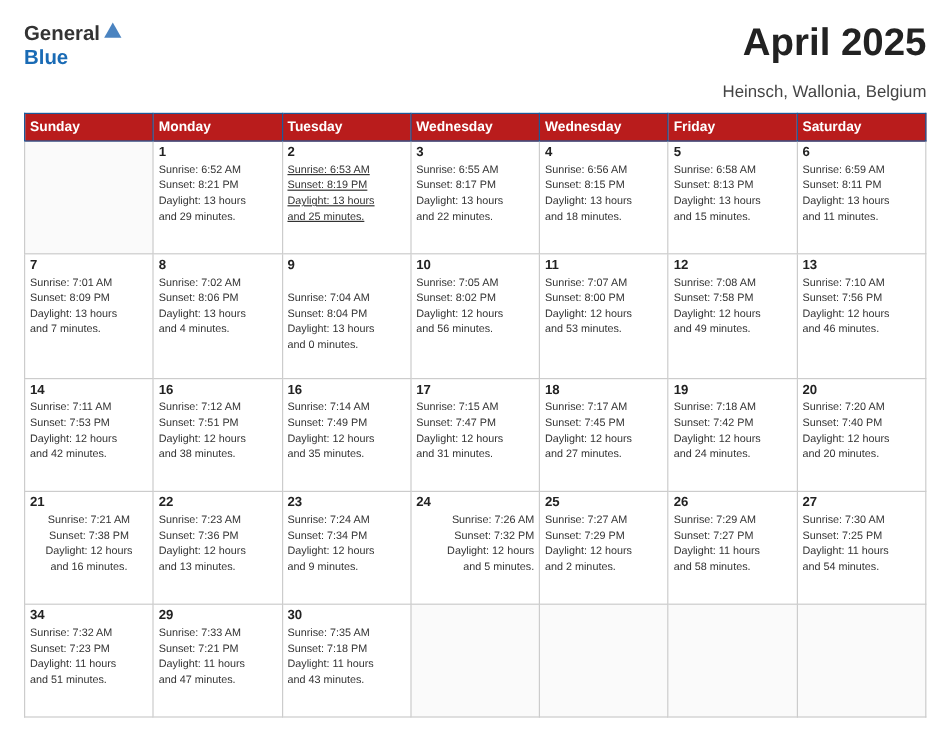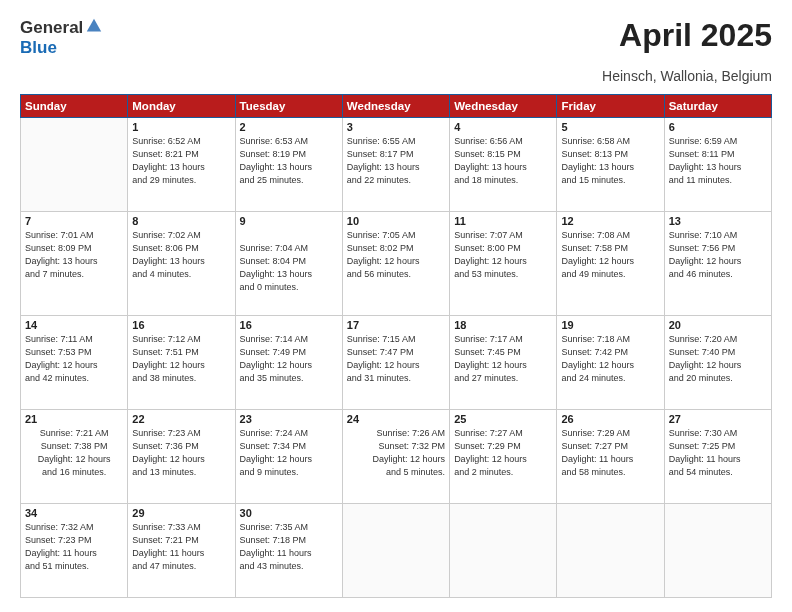--- a/index.html
+++ b/index.html
@@ -143,21 +143,21 @@
           <td class="empty-cell"></td>
           <td>
             <span class="day-number">1</span>
             <div class="day-info" style="white-space: pre-line;">Sunrise: 6:52 AM
 Sunset: 8:21 PM
 Daylight: 13 hours
 and 29 minutes.</div>
           </td>
           <td>
             <span class="day-number">2</span>
-            <div class="day-info" style="white-space: pre-line;">Sunrise: 6:53 AM
+            <div class="day-info" style="white-space: pre-line; text-decoration: underline;">Sunrise: 6:53 AM
 Sunset: 8:19 PM
 Daylight: 13 hours
 and 25 minutes.</div>
           </td>
           <td>
             <span class="day-number">3</span>
             <div class="day-info" style="white-space: pre-line;">Sunrise: 6:55 AM
 Sunset: 8:17 PM
 Daylight: 13 hours
 and 22 minutes.</div>

